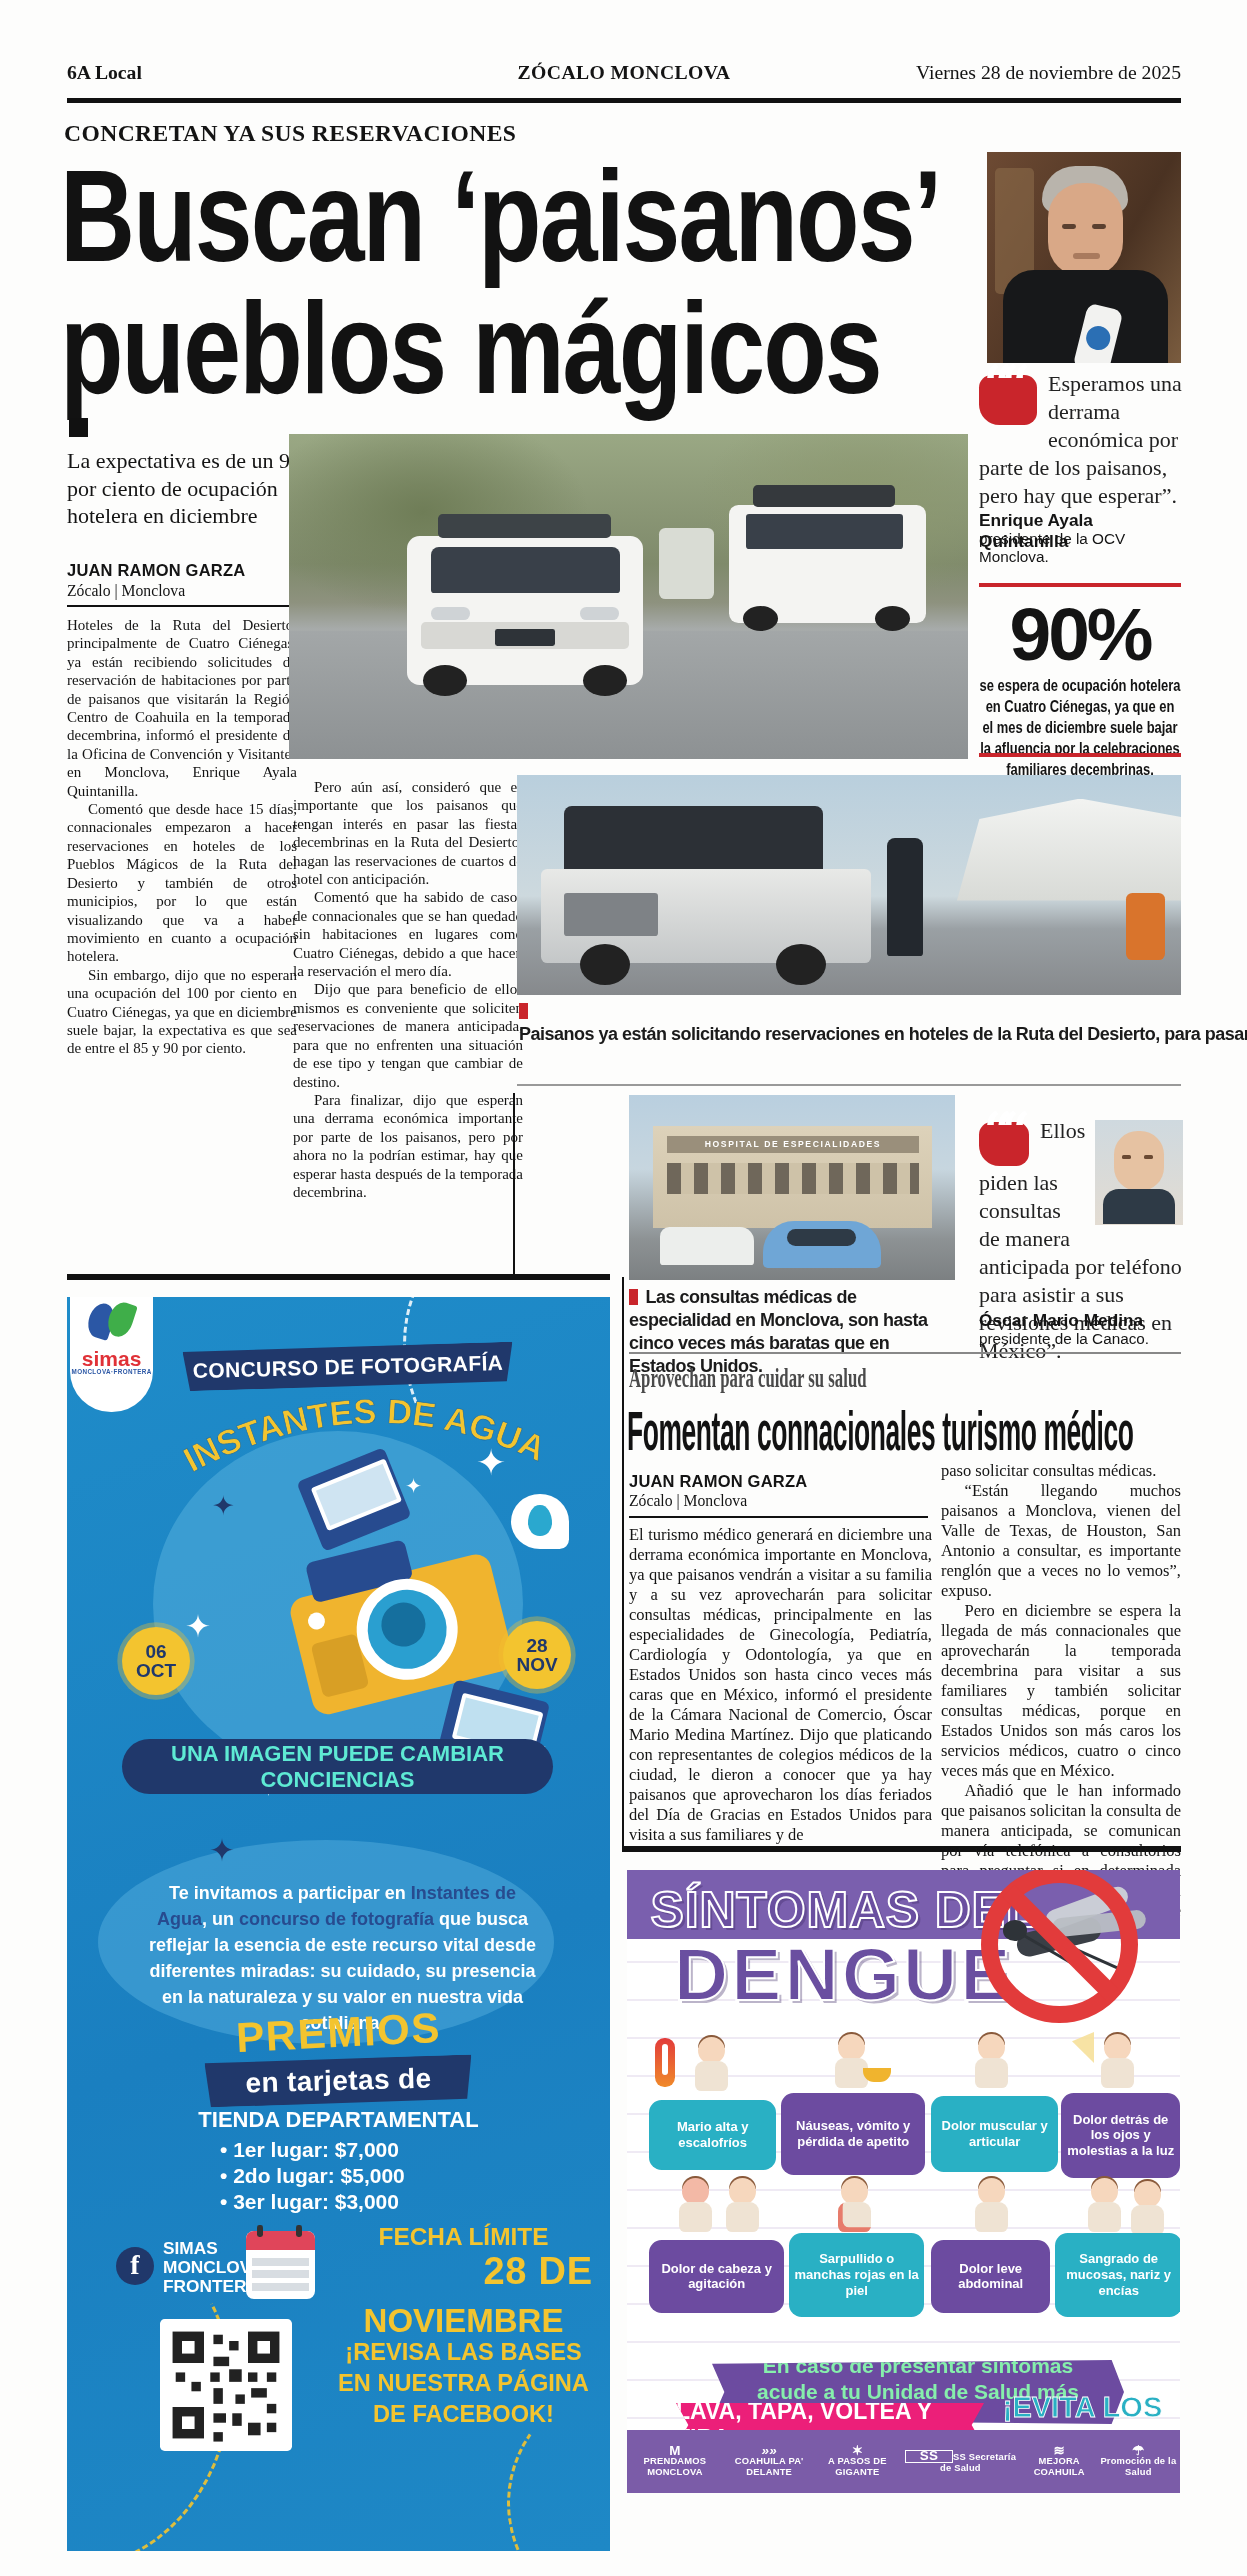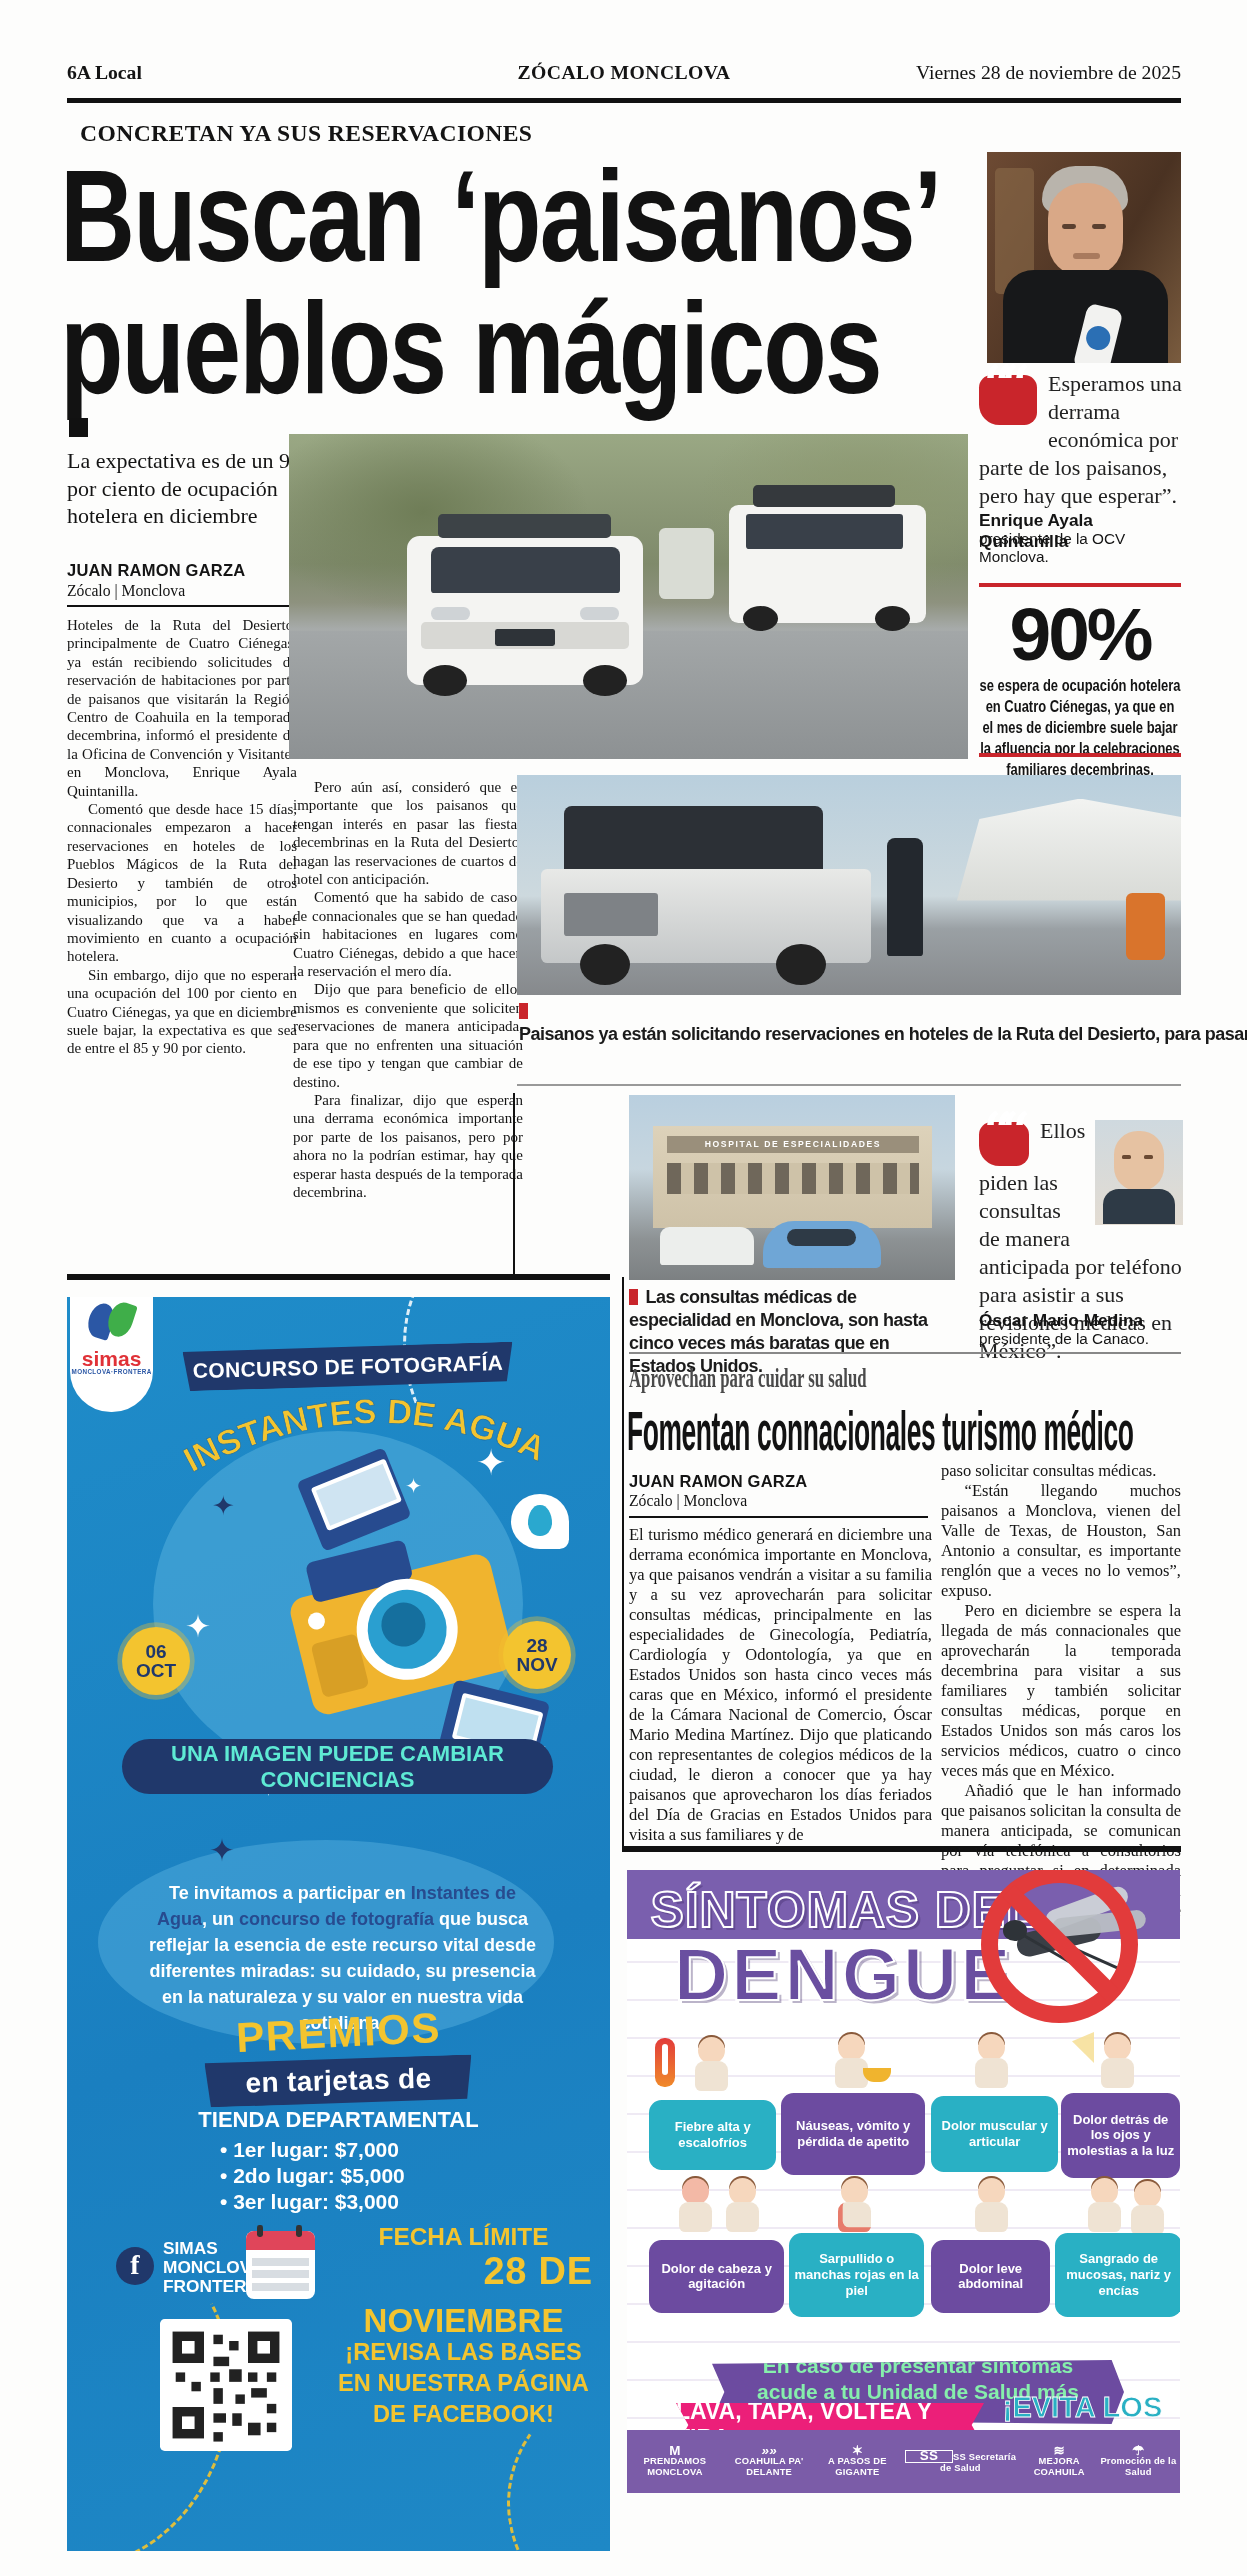--- a/index.html
+++ b/index.html
@@ -70,21 +70,21 @@
 </head>
 <body>
 
 <div class="page">
 
   <div class="abs mast" style="left:67px;top:61px;">6A Local</div>
   <div class="abs mast" style="left:0;top:61px;width:1248px;text-align:center;letter-spacing:0.4px;">ZÓCALO MONCLOVA</div>
   <div class="abs mast mast-date" style="left:853px;top:61px;width:328px;text-align:right;">Viernes 28 de noviembre de 2025</div>
   <div class="rule" style="left:67px;top:98px;width:1114px;height:4.7px;"></div>
 
-  <div class="abs" style="left:64px;top:120px;font-size:23.6px;font-weight:bold;letter-spacing:0.4px;margin-left:16px;">CONCRETAN YA SUS RESERVACIONES</div>
+  <div class="abs" style="left:64px;top:120px;font-size:23.6px;font-weight:bold;letter-spacing:0.4px;">CONCRETAN YA SUS RESERVACIONES</div>
   <div class="abs" style="left:60px;top:151px;">
     <span class="hl squeeze" style="font-size:130px;--sx:.8;transform:scaleX(.8);">Buscan ‘paisanos’</span>
   </div>
   <div class="abs" style="left:60px;top:283px;">
     <span class="hl squeeze" style="font-size:130px;transform:scaleX(.8);">pueblos mágicos</span>
   </div>
 
   <div class="abs" style="left:69px;top:418px;width:19px;height:19px;background:#111;"></div>
   <div class="abs deck" style="left:67px;top:447px;width:240px;">La expectativa es de un 90 por ciento de ocupación hotelera en diciembre</div>
   <div class="abs byline" style="left:67px;top:561px;">JUAN RAMON GARZA</div>
@@ -389,21 +389,21 @@
         <div class="head"></div>
         <div class="body"></div>
       </div>
     <div class="kid" style="left:469px;top:164px;width:44px;height:55px;">
         <div class="hair"></div>
         <div class="head"></div>
         <div class="body"></div>
       </div>
     <div class="abs" style="left:445px;top:162px;width:22px;height:31px;background:#f6e09a;opacity:.9;clip-path:polygon(100% 0,0 30%,100% 100%);"></div>
 
-    <div class="sym-card teal" style="left:22px;top:230px;width:118px;height:57px;">Fiebre alta y escalofríos</div>
+    <div class="sym-card teal" style="left:22px;top:230px;width:118px;height:57px;">Mario alta y escalofríos</div>
     <div class="sym-card purple" style="left:154px;top:223px;width:135px;height:69px;">Náuseas, vómito y pérdida de apetito</div>
     <div class="sym-card teal" style="left:304px;top:226px;width:118px;height:63px;">Dolor muscular y articular</div>
     <div class="sym-card purple" style="left:434px;top:223px;width:110px;height:72px;">Dolor detrás de los ojos y molestias a la luz</div>
 
     <div class="kid" style="left:47px;top:308px;width:44px;height:55px;">
         <div class="hair"></div>
         <div class="head" style="background:#f3b9a6;"></div>
         <div class="body"></div>
       </div>
     <div class="kid" style="left:94px;top:308px;width:44px;height:55px;">

